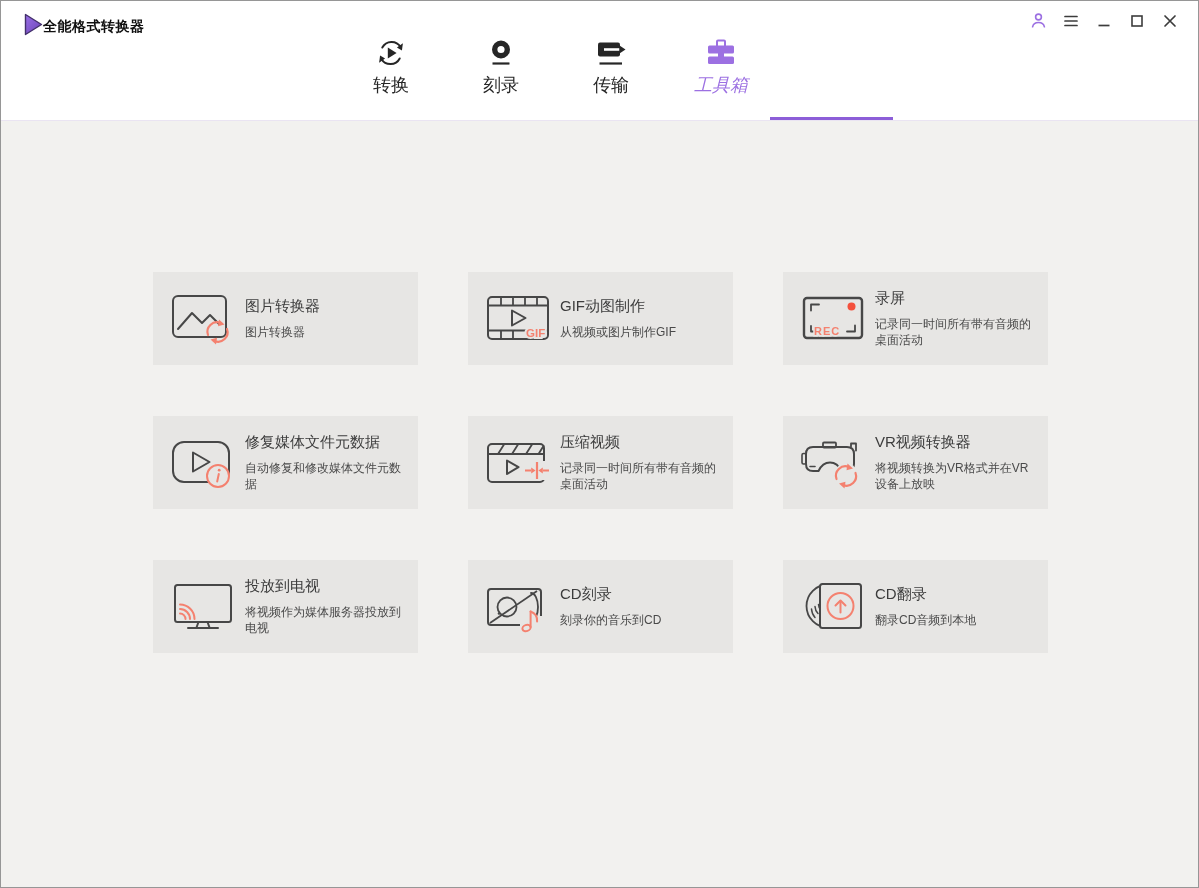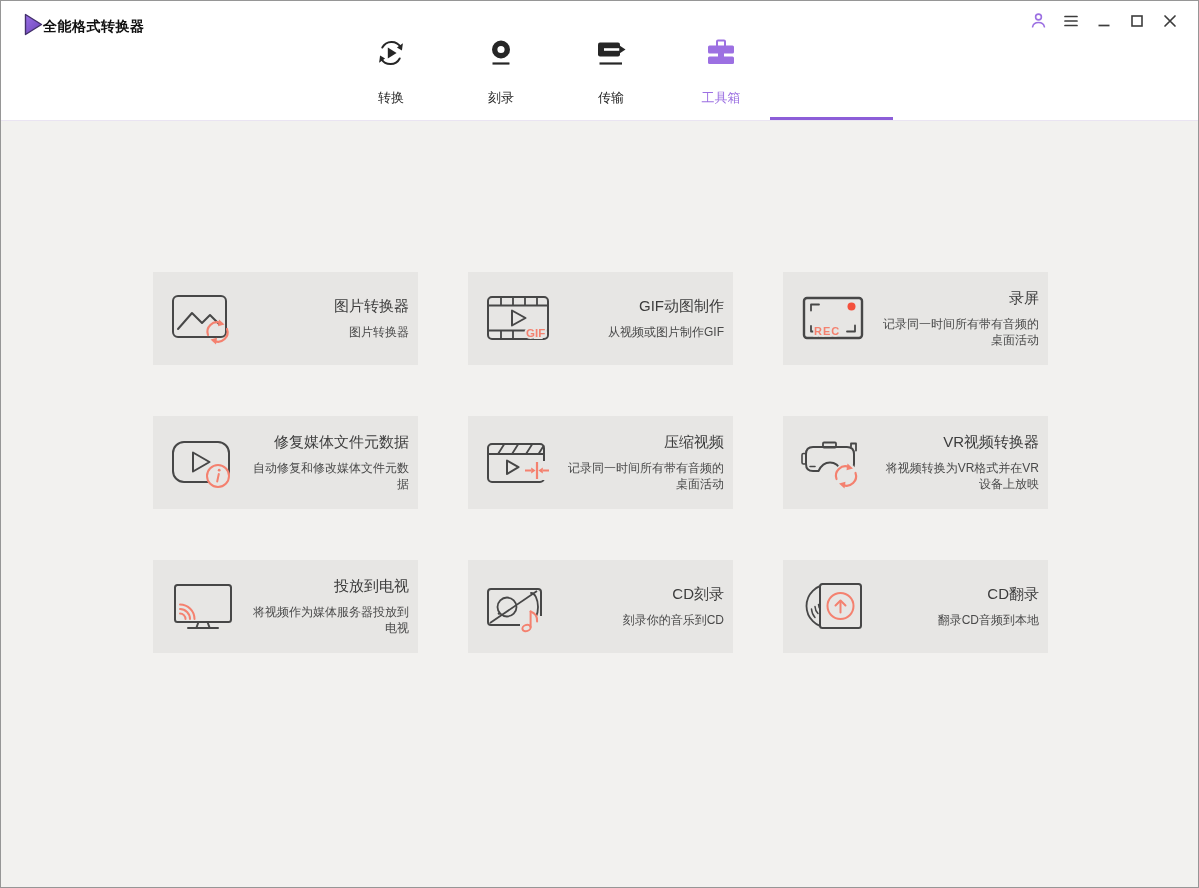--- a/index.html
+++ b/index.html
@@ -11,30 +11,30 @@
   
   .header{position:absolute;top:0;left:0;right:0;height:119px;background:#fff;border-bottom:1px solid #eae4f2;}
   .titlebar-left{position:absolute;left:23px;top:12px;display:flex;align-items:center;gap:0;}
   .app-title{font-size:14px;font-weight:bold;color:#101010;letter-spacing:.5px;}
   .controls{position:absolute;right:18px;top:11px;display:flex;align-items:center;gap:13px;}
   .ctrl{width:20px;height:20px;display:flex;align-items:center;justify-content:center;background:none;border:0;padding:0;cursor:default;}
   
   .tabs{position:absolute;left:350px;top:35px;display:flex;gap:30px;}
   .tab{width:80px;display:flex;flex-direction:column;align-items:center;color:#262626;cursor:default;}
   .tab-icon{height:33px;display:flex;align-items:center;justify-content:center;}
-  .tab-label{margin-top:20px;font-size:13px;}
-  .tab.active{color:var(--accent,#9c70e2);}
+  .tab-label{margin-top:4px;font-size:18px;}
+  .tab.active{color:var(--accent,#9c70e2);font-style:italic;}
   .tab-indicator{position:absolute;left:769px;bottom:0px;width:123px;height:3px;background:var(--accent-dark,#8c5ed8);}
   
   .grid{position:absolute;left:152px;top:271px;display:grid;
     grid-template-columns:repeat(3,265px);column-gap:50px;row-gap:51px;}
   .card{width:265px;height:93px;background:var(--card-bg,#e7e6e4);display:flex;align-items:center;
     box-sizing:border-box;padding-left:18px;cursor:default;}
   .card-icon{width:64px;height:58px;flex:none;margin-right:10px;display:flex;align-items:flex-end;justify-content:center;}
-  .card-text{width:164px;text-align:right;}
+  .card-text{width:164px;}
   .card-title{font-size:15px;color:#3c3c3c;margin-bottom:8px;}
   .card-subtitle{font-size:12px;color:#4a4a4a;line-height:16px;word-break:break-all;}
 </style>
 </head>
 <body>
 
 <div class="window">
 
   <div class="header">
 

